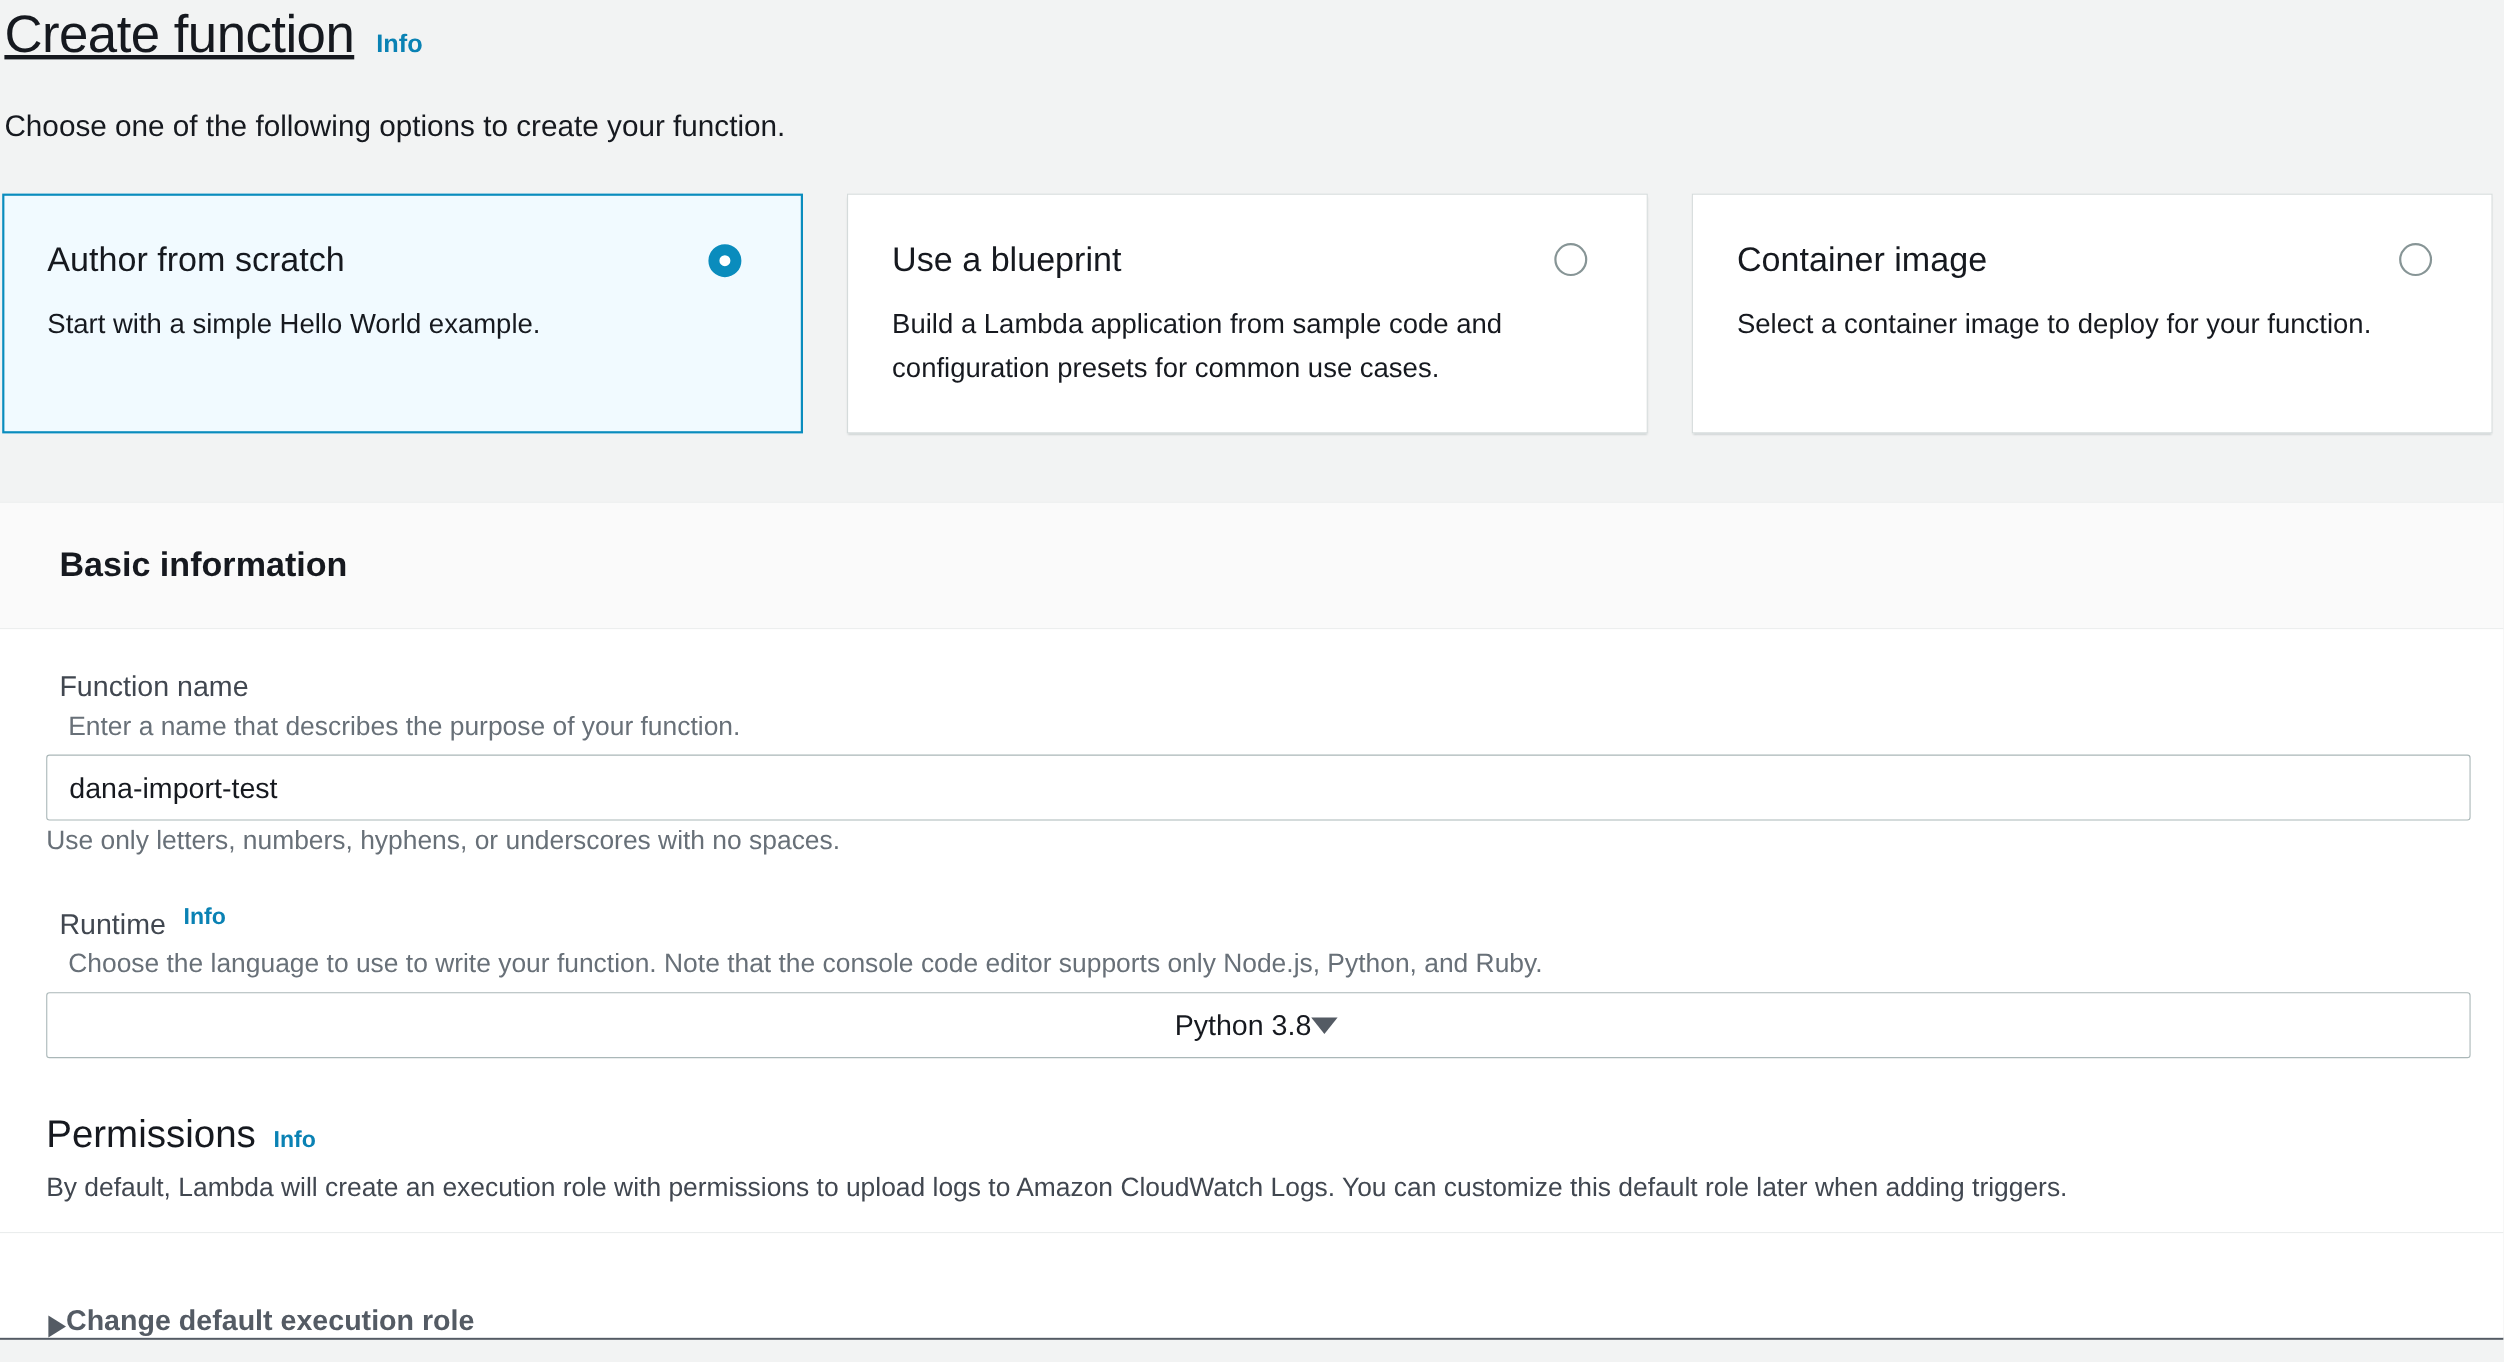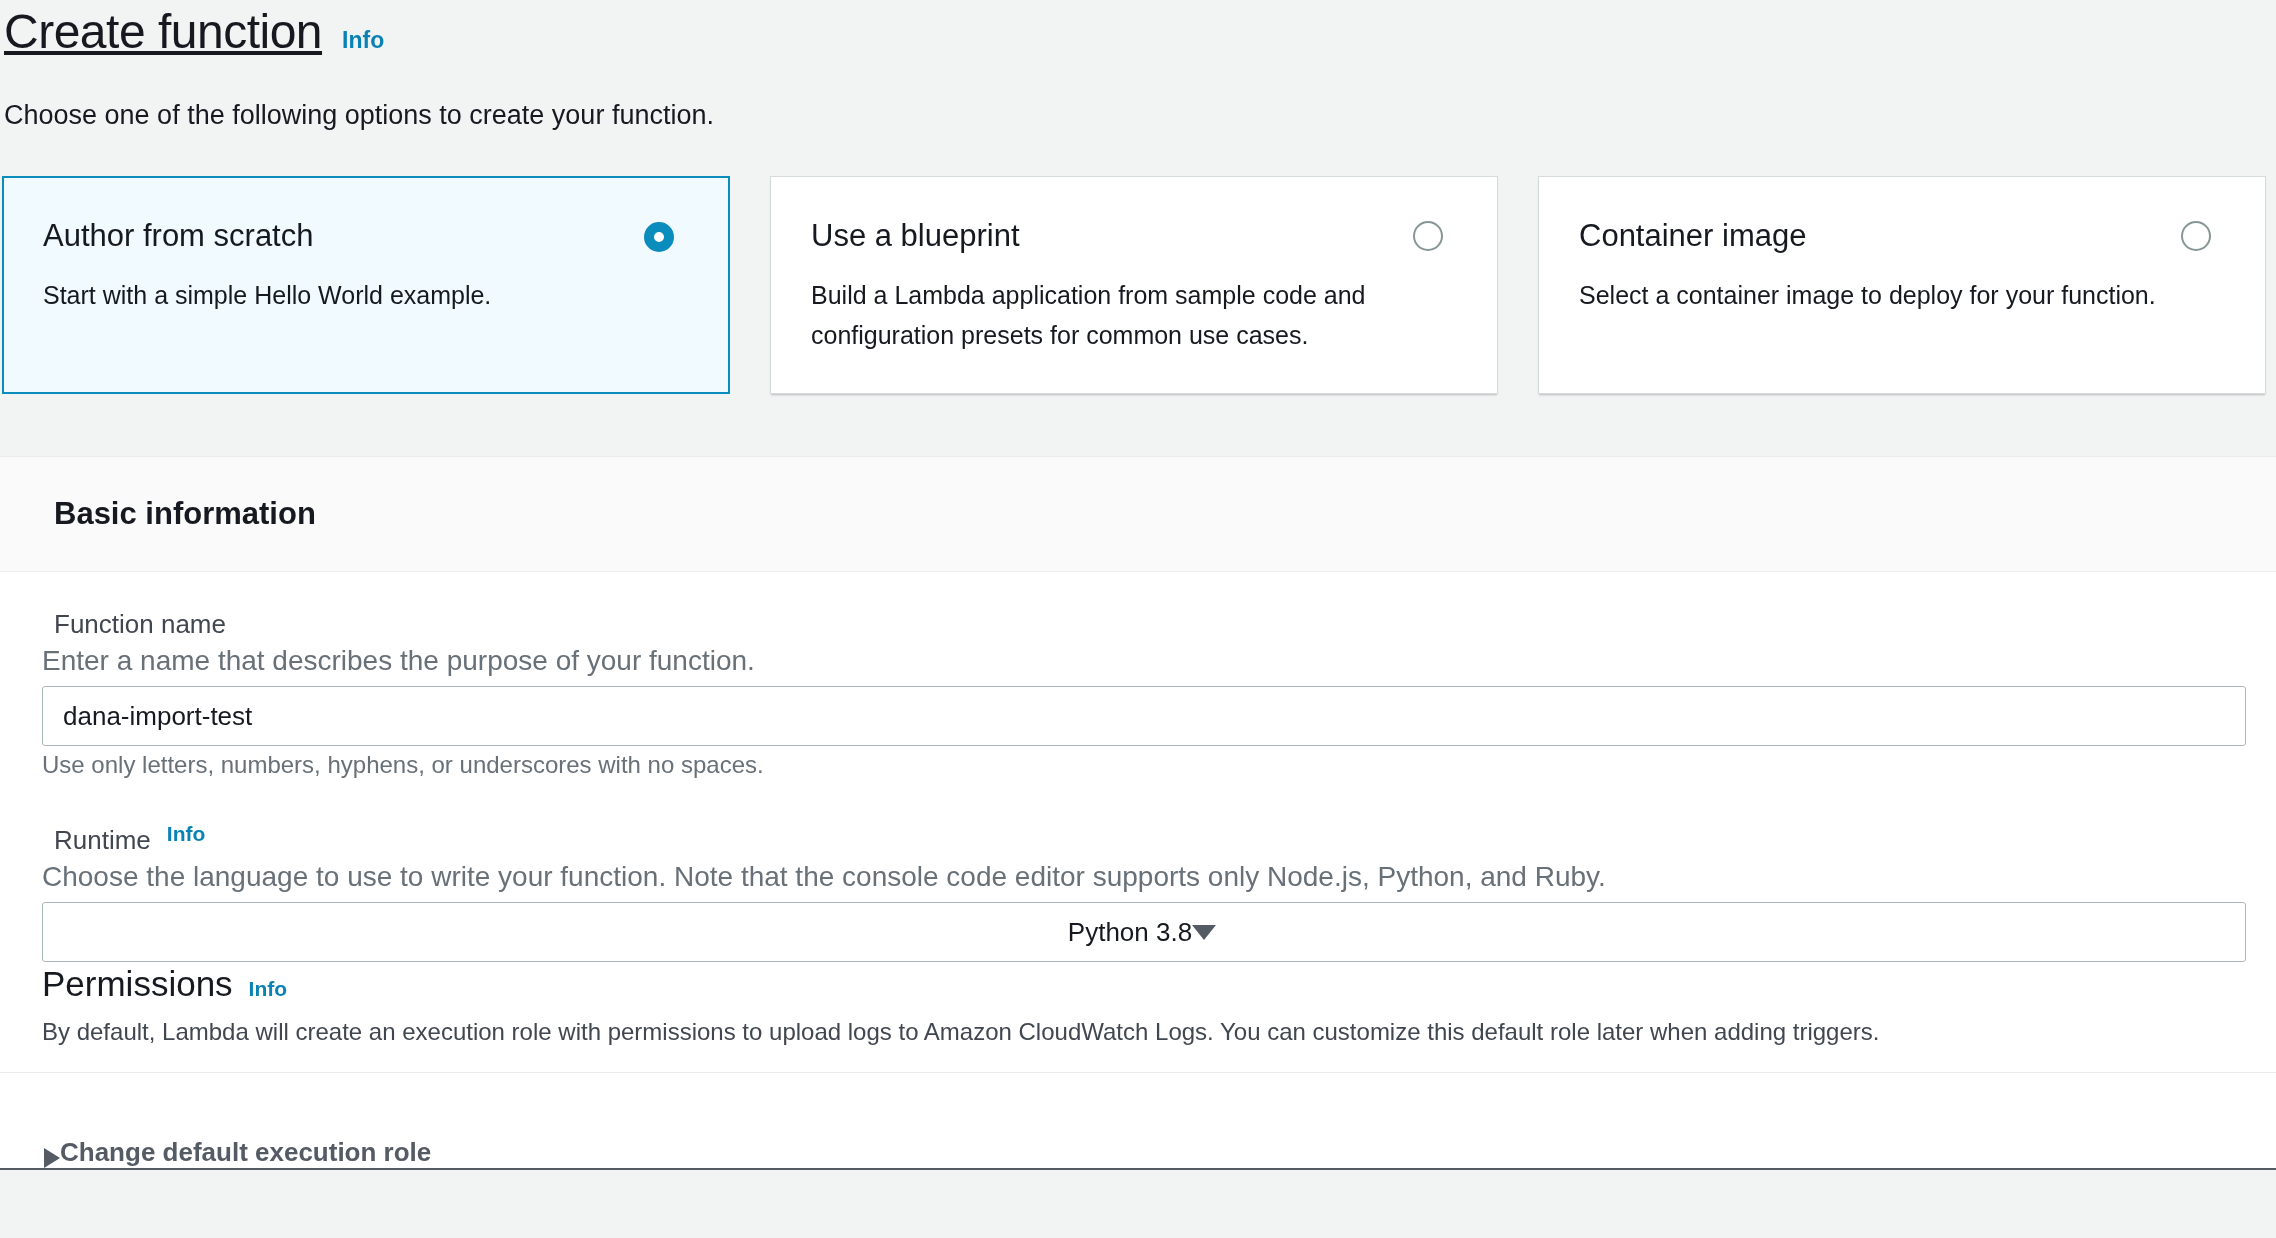--- a/index.html
+++ b/index.html
@@ -48,38 +48,38 @@
   .panel-header{
     height:116px;background:var(--panel_header_bg);
     border-top:1px solid var(--border_light);border-bottom:1px solid var(--border_light);
     display:flex;align-items:center;padding-left:42px;
   }
   .panel-title{font-size:31px;font-weight:700;color:var(--text_dark);margin-left:12px;}
   .panel-body{background:var(--panel_bg);padding:34px 30px 24px 42px;}
 
   .field-label-row{display:flex;align-items:flex-start;margin-left:12px;}
   .field-label{font-size:26px;line-height:36px;color:var(--text_label);}
-  .field-desc{margin-top:4px;font-size:28px;line-height:30px;color:var(--text_gray);}
+  .field-desc{margin-top:4px;font-size:24px;line-height:30px;color:var(--text_gray);margin-left:20px;}
   .text-input{
     margin-top:10px;display:block;width:100%;height:60px;
     border:1px solid var(--border_input);border-radius:3px;
     padding:0 20px;font-size:26px;color:var(--text_dark);
     font-family:"Liberation Sans","DejaVu Sans",sans-serif;background:#fff;outline:none;
   }
   .field-hint{margin-top:4px;font-size:24px;line-height:30px;color:var(--text_gray);}
   .runtime-block{margin-top:42px;}
   .select{
     margin-top:10px;height:60px;border:1px solid var(--border_input);border-radius:3px;
     background:#fff;display:flex;align-items:center;justify-content:center;
     padding:0 24px 0 20px;cursor:pointer;
   }
   .select-value{font-size:26px;color:var(--text_dark);}
   .select-arrow{width:0;height:0;border-left:12px solid transparent;border-right:12px solid transparent;border-top:15px solid var(--text_slate);}
 
-  .permissions{}
+  .permissions{margin-top:48px;}
   .perm-title-row{display:flex;align-items:baseline;}
   .perm-title{font-size:35px;font-weight:400;line-height:44px;color:var(--text_dark);}
   .perm-desc{margin-top:10px;font-size:24px;line-height:32px;color:var(--text_label);}
 
   .expander{
     background:var(--panel_bg);border-top:1px solid var(--border_light);
     height:96px;display:flex;align-items:flex-end;padding-left:44px;cursor:pointer;
   }
   .caret{width:0;height:0;border-top:10px solid transparent;border-bottom:10px solid transparent;border-left:16px solid var(--text_slate);}
   .expander-label{font-size:26px;font-weight:700;color:var(--text_slate);}

